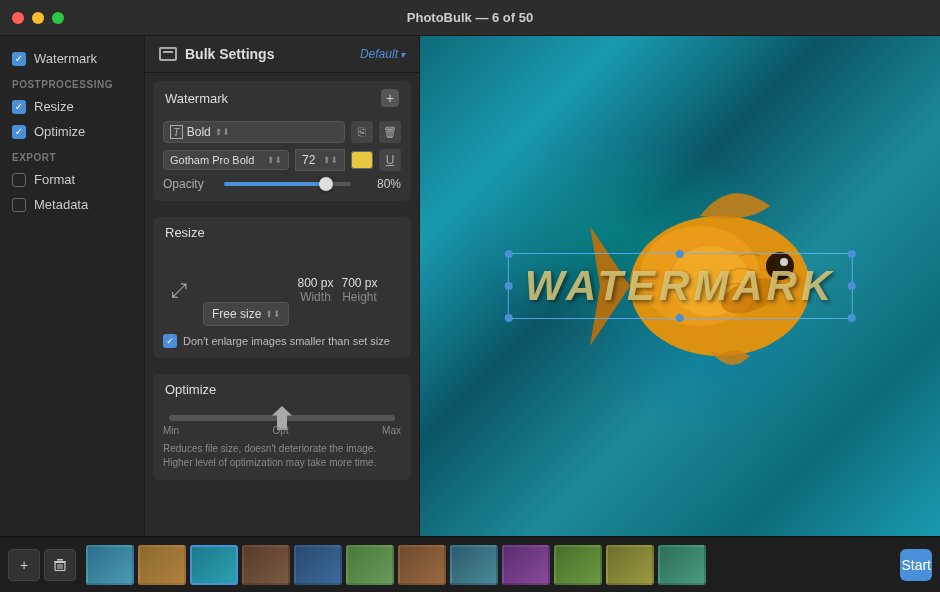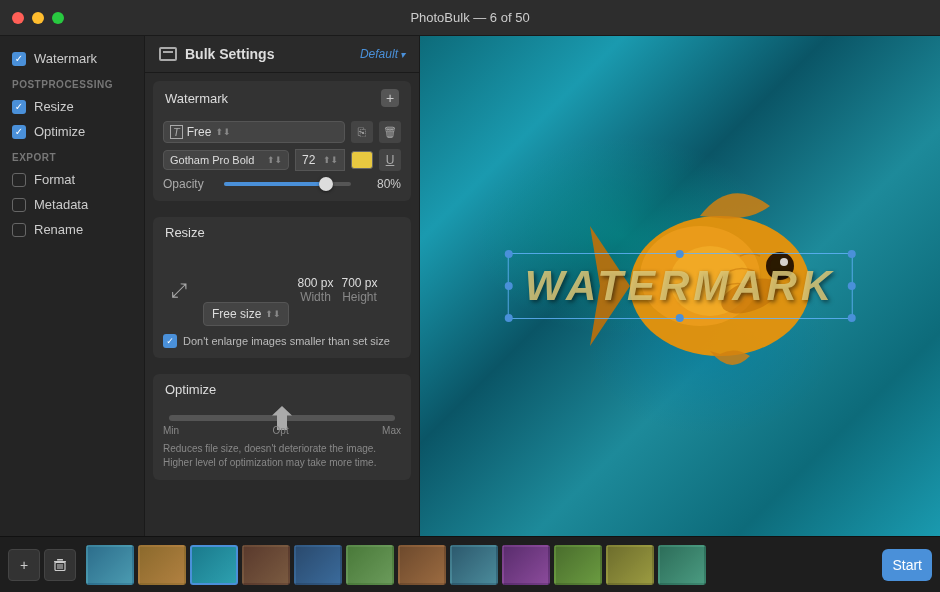--- a/index.html
+++ b/index.html
@@ -34,21 +34,21 @@
       width: 12px;
       height: 12px;
       border-radius: 50%;
     }
     .tl-close { background: #ff5f57; }
     .tl-min { background: #ffbd2e; }
     .tl-max { background: #28c940; }
     .title-text {
       color: #ccc;
       font-size: 13px;
-      font-weight: 400;
+      font-weight: 700;
     }
 
     
     .main-layout {
       display: flex;
       flex: 1;
       overflow: hidden;
     }
 
     
@@ -550,21 +550,21 @@
     .thumb-9 { background: linear-gradient(135deg, #5a2d6e, #8a4a9a); }
     .thumb-10 { background: linear-gradient(135deg, #4a6e2d, #6a9a40); }
     .thumb-11 { background: linear-gradient(135deg, #6e6e2d, #9a9a40); }
     .thumb-12 { background: linear-gradient(135deg, #2d6e5a, #4a9a80); }
 
     .start-btn {
       background: #4a90d9;
       color: white;
       border: none;
       border-radius: 6px;
-      padding: 8px 10px;
+      padding: 8px 1px;
       font-size: 14px;
       font-weight: 500;
       cursor: pointer;
       margin-left: 8px;
     }
 
     .chevron { font-size: 10px; }
     .select-arrow { font-size: 9px; color: #888; }
 
     
@@ -631,24 +631,20 @@
     <div class="sidebar-item">
       <div class="checkbox unchecked"></div>
       <span>Format</span>
     </div>
 
     <div class="sidebar-item">
       <div class="checkbox unchecked"></div>
       <span>Metadata</span>
     </div>
 
-    <div class="sidebar-item">
-      <div class="checkbox unchecked"></div>
-      <span>Rename</span>
-    </div>
   </div>
 
   <div class="middle-panel">
 
     <div class="bulk-settings-header">
       <div class="bulk-settings-title">
         <div class="panel-icon"></div>
         <span>Bulk Settings</span>
       </div>
       <div class="default-btn">
@@ -660,21 +656,21 @@
     <div class="section">
       <div class="section-header">
         <span>Watermark</span>
         <div class="section-add-btn">+</div>
       </div>
       <div class="section-content">
 
         <div class="wm-row1">
           <div class="type-select">
             <span class="type-icon">T</span>
-            <span>Free</span>
+            <span>Bold</span>
             <span class="select-arrow">⬆⬇</span>
           </div>
           <div class="icon-btn">⎘</div>
           <div class="icon-btn">🗑</div>
         </div>
 
         <div class="wm-row2">
           <div class="font-select">
             <span style="font-size:11px">Gotham Pro Bold</span>
             <span class="select-arrow">⬆⬇</span>

